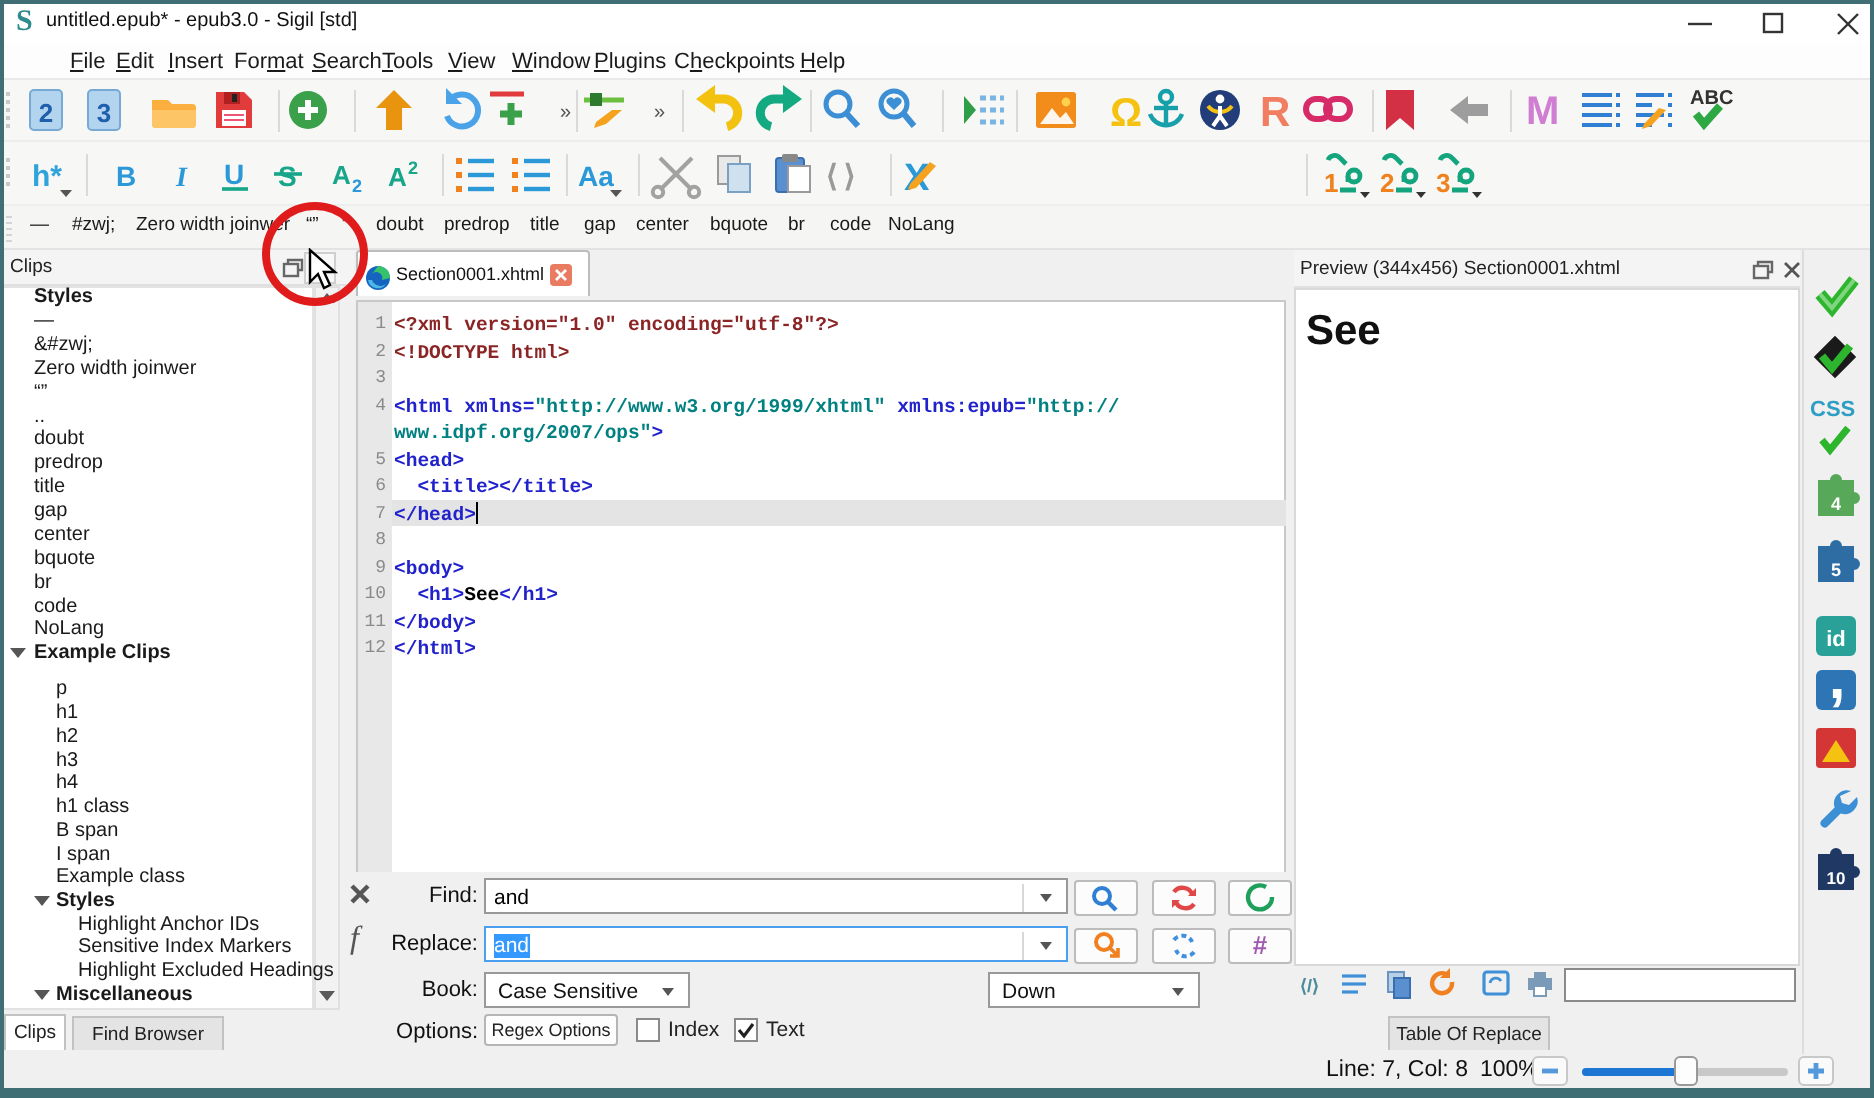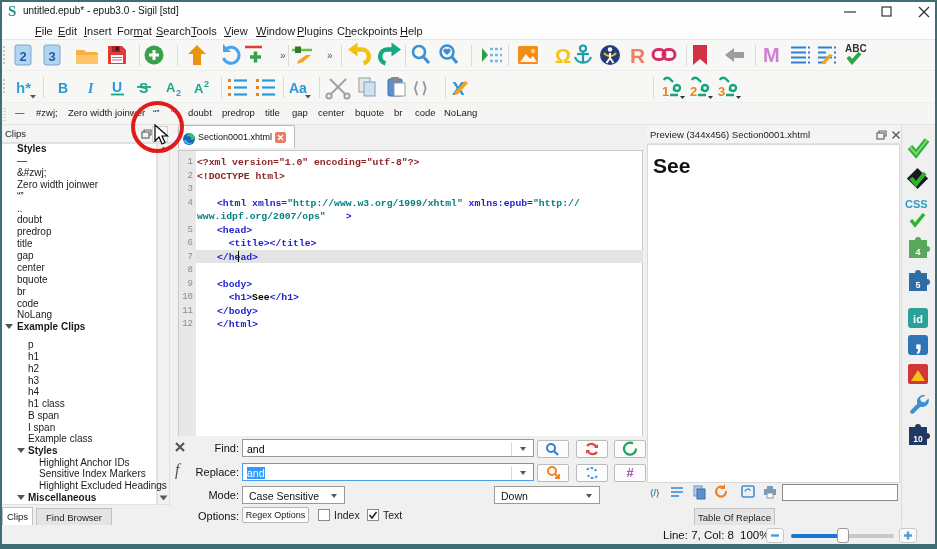--- a/index.html
+++ b/index.html
@@ -30,21 +30,21 @@
 #lscroll{left:155px;top:18px;width:13px;height:362px;background:#f2f2f2;border:1px solid #e0e0e0;box-sizing:border-box;}
 
 .btab{position:absolute;font-size:9.5px;color:#222;text-align:center;box-sizing:border-box;white-space:nowrap;}
 
 #edit{left:178px;top:125px;width:417px;height:402px;background:#f0f0f0;}
 #tab1{left:0;top:0;width:117px;height:23px;background:#fff;border:1px solid #bdbdbd;border-bottom:none;border-radius:2px 2px 0 0;box-sizing:border-box;}
 #codearea{left:0;top:25px;width:465px;height:311px;background:#ffffff;border:1px solid #c8c8c8;box-sizing:border-box;}
 #gutter{left:0;top:0;width:17px;height:309px;background:#e8e8e8;}
 .ln{position:absolute;left:0;width:14px;text-align:right;font-size:9px;color:#8a8a8a;font-family:"Liberation Mono",monospace;}
 .cl{position:absolute;left:18px;white-space:pre;font-family:"Liberation Mono",monospace;font-size:9.75px;font-weight:bold;color:#000;}
-.tg{color:#2222cd;margin-left:20px;} .av{color:#008080;} .pi{color:#8b2525;}
+.tg{color:#2222cd;} .av{color:#008080;} .pi{color:#8b2525;}
 
 #findp{left:-4px;top:311px;width:469px;height:91px;background:#f0f0f0;}
 .finp{position:absolute;background:#fff;border:1px solid #999;box-sizing:border-box;}
 .fbtn{position:absolute;width:32px;height:18px;background:#fcfcfc;border:1px solid #bcbcbc;border-radius:2px;box-sizing:border-box;}
 .flbl{position:absolute;font-size:11px;color:#111;text-align:right;}
 .dd{position:absolute;background:#fff;border:1px solid #999;box-sizing:border-box;font-size:10.5px;color:#111;}
 .dda{position:absolute;width:0;height:0;border-left:3.5px solid transparent;border-right:3.5px solid transparent;border-top:4px solid #555;}
 
 #rightdock{left:647px;top:125px;width:253px;height:402px;background:#f0f0f0;}
 #rdtitle{left:0;top:0;width:253px;height:19px;background:#f4f4f4;border-bottom:1px solid #e0e0e0;box-sizing:border-box;}
@@ -466,21 +466,21 @@
         </svg>
       </div>
     <div class="fbtn" style="left:402px;top:28px;">
         <svg width="30" height="16" viewBox="0 0 30 16">
           <path d="M10 5 a5 4.5 0 0 1 9 1 M20 11 a5 4.5 0 0 1 -9 -1" fill="none" stroke="#4090e0" stroke-width="2" stroke-dasharray="2.5 1.8"></path>
         </svg>
       </div>
     <div class="fbtn" style="left:440px;top:28px;color:#a05ab0;font-size:13px;font-weight:bold;text-align:center;">
         <div style="margin-top:0px">#</div>
       </div>
-    <div class="flbl" style="left:20px;top:53px;width:45px;">Mode:</div>
+    <div class="flbl" style="left:20px;top:53px;width:45px;">Book:</div>
     <div class="dd" style="left:68px;top:50px;width:103px;height:18px;">
         <div class="abs" style="left:6px;top:3px">Case Sensitive</div>
         <div class="dda" style="left:88px;top:7px"></div>
       </div>
     <div class="dd" style="left:320px;top:50px;width:106px;height:18px;">
         <div class="abs" style="left:6px;top:3px">Down</div>
         <div class="dda" style="left:91px;top:7px"></div>
       </div>
     <div class="flbl" style="left:10px;top:74px;width:55px;">Options:</div>
     <div class="abs" style="left:68px;top:71px;width:67px;height:16px;background:#fdfdfd;border:1px solid #b5b5b5;border-radius:2px;box-sizing:border-box;font-size:9px;color:#222;text-align:center;">

